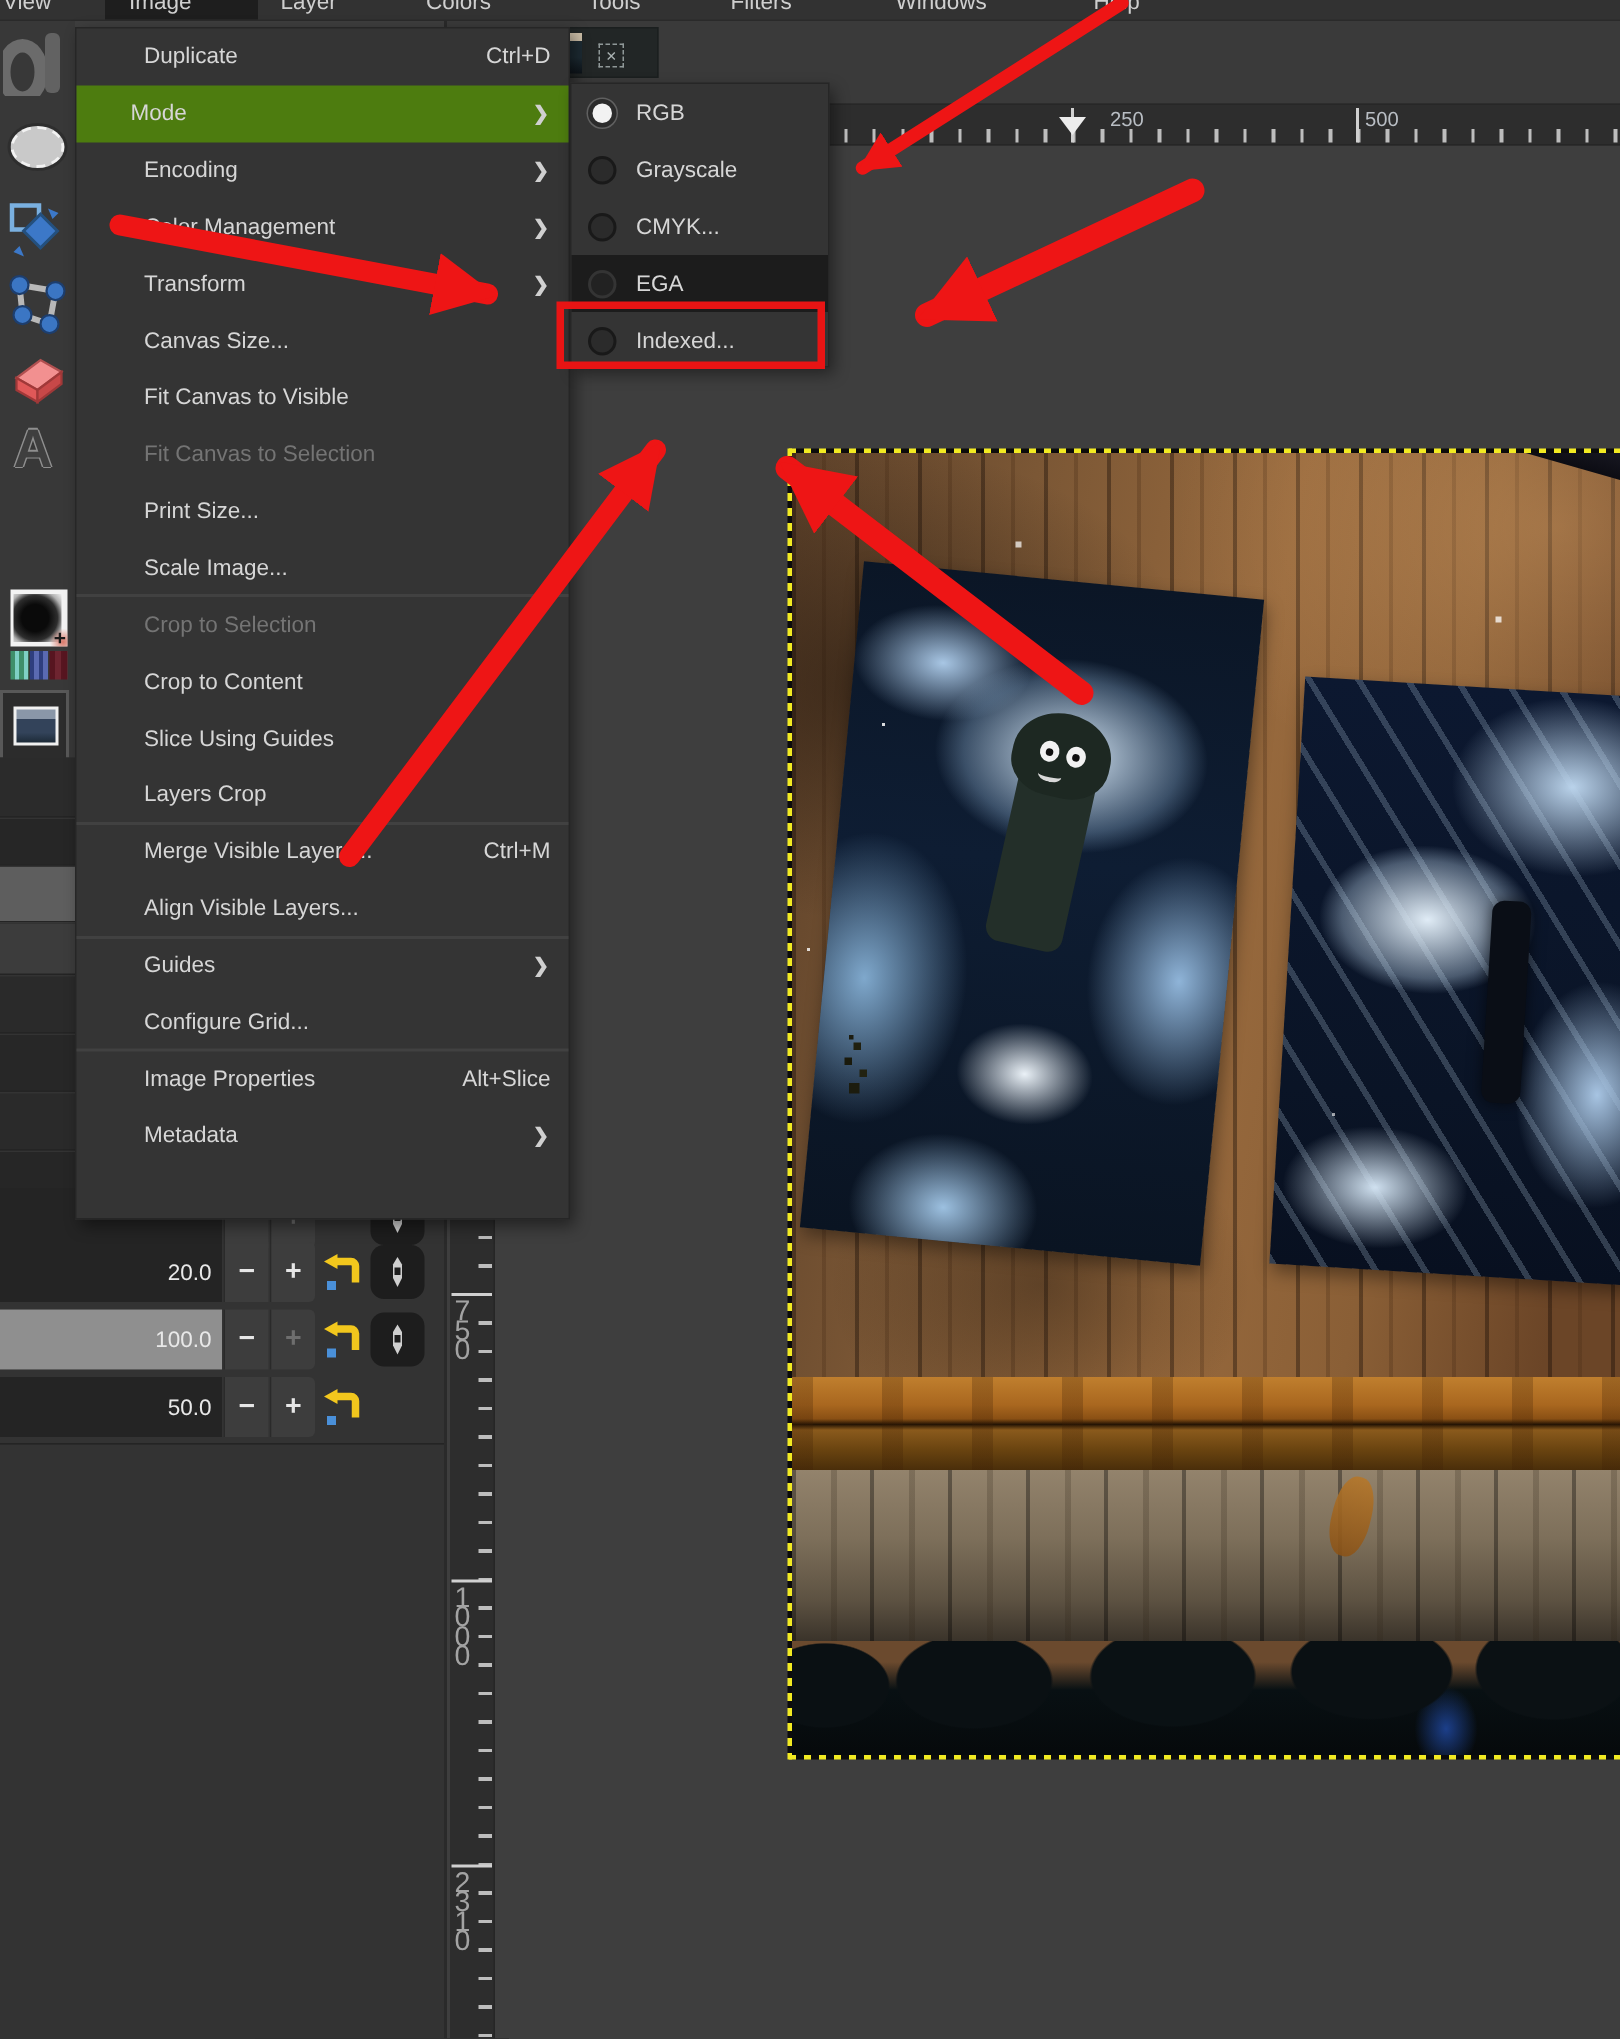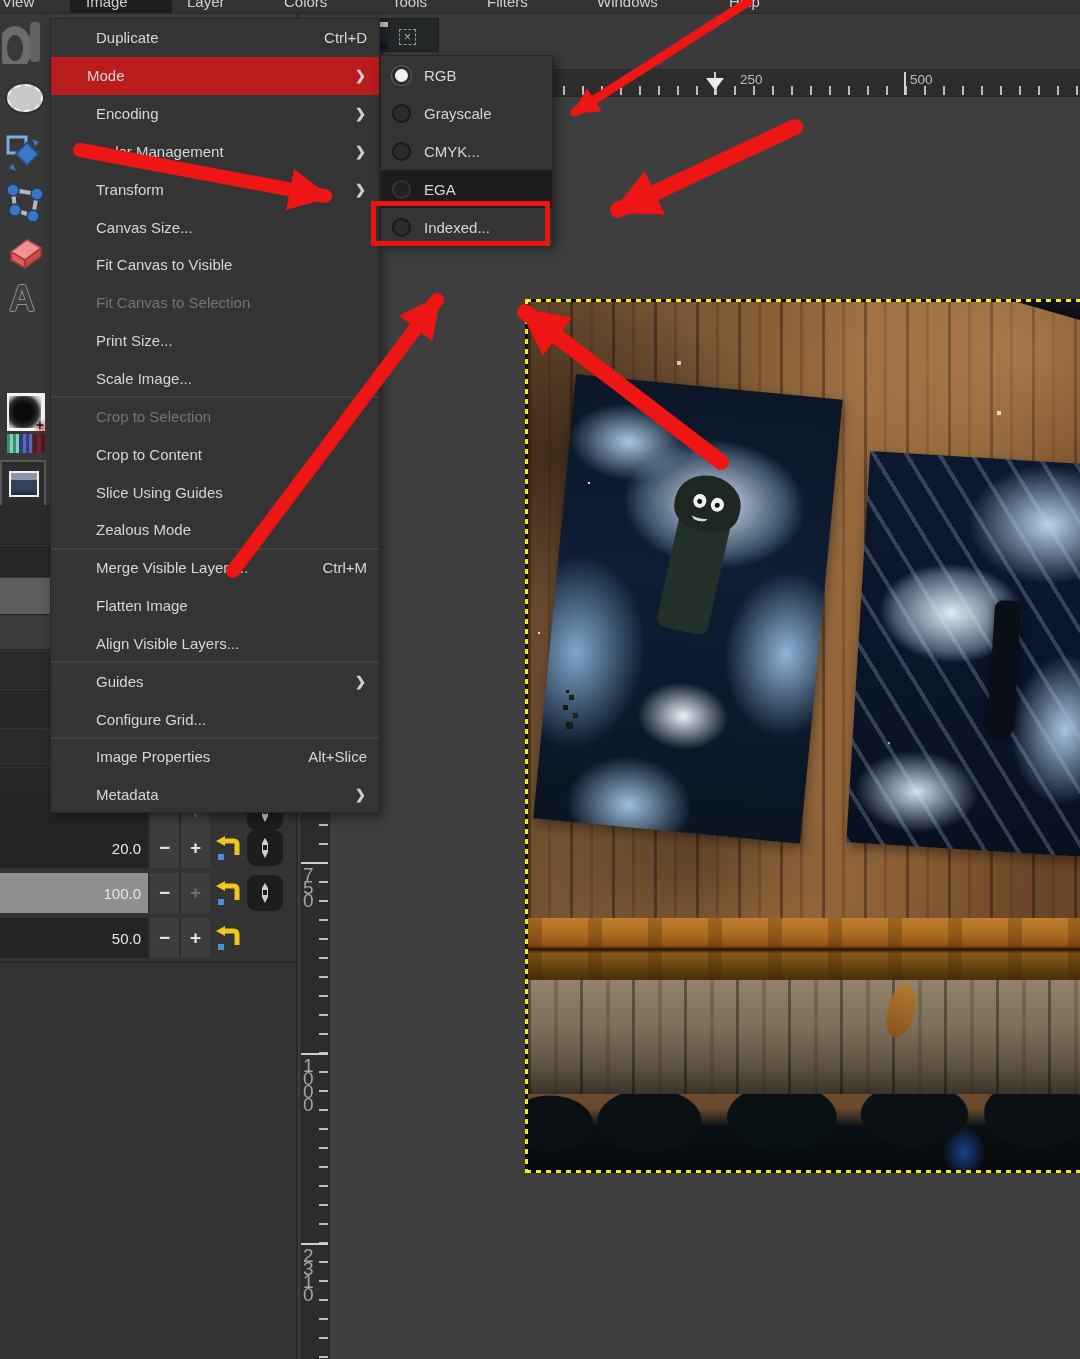--- a/index.html
+++ b/index.html
@@ -164,21 +164,21 @@
             background:repeating-linear-gradient(90deg,#f2ea22 0 5px, #0c0c0c 5px 10px); }
   .dash-v { position:absolute; width:3px; height:874px; left:525px; top:299px; z-index:5;
             background:repeating-linear-gradient(180deg,#f2ea22 0 5px, #0c0c0c 5px 10px); }
 
   
   .menu { position:absolute; left:50px; top:18px; width:330px; height:795px; background:#343434;
           border:1px solid #262626; box-shadow:3px 4px 10px rgba(0,0,0,.45); z-index:10;
           display:flex; flex-direction:column; }
   .mrow { height:37.85px; flex:none; display:flex; align-items:center; padding:0 10px 0 45px;
           font-size:15px; color:#d6d6d6; white-space:nowrap; }
-  .mrow.hl { background:#b91c1c;padding-left:36px; }
+  .mrow.hl { background:#4d7c0f;padding-left:36px; }
   .mrow.dis { color:#747474; }
   .mrow .sp { flex:1; }
   .mrow .shortcut { margin-right:2px; }
   .mrow .chev { font-size:13px; font-weight:bold; color:#d0d0d0; margin-right:3px; }
   .msep { height:2px; margin:-1px 0; background:#414141; flex:none; position:relative; z-index:1; }
 
   
   .submenu { position:absolute; left:380px; top:55px; width:173px; height:190px; background:#343434;
              border:1px solid #262626; box-shadow:3px 4px 10px rgba(0,0,0,.45); z-index:11;
              display:flex; flex-direction:column; }
@@ -430,30 +430,27 @@
     <div class="mrow dis">
       <span>Crop to Selection</span>
     </div>
     <div class="mrow">
       <span>Crop to Content</span>
     </div>
     <div class="mrow">
       <span>Slice Using Guides</span>
     </div>
     <div class="mrow">
-      <span>Zealous Mode</span>
+      <span>Layers Crop</span>
     </div>
     <div class="msep"></div>
     <div class="mrow">
       <span>Merge Visible Layers...</span>
         <span class="sp"></span>
       <span class="shortcut">Ctrl+M</span>
-    </div>
-    <div class="mrow">
-      <span>Flatten Image</span>
     </div>
     <div class="mrow">
       <span>Align Visible Layers...</span>
     </div>
     <div class="msep"></div>
     <div class="mrow">
       <span>Guides</span>
         <span class="sp"></span>
       <span class="chev">❯</span>
     </div>

